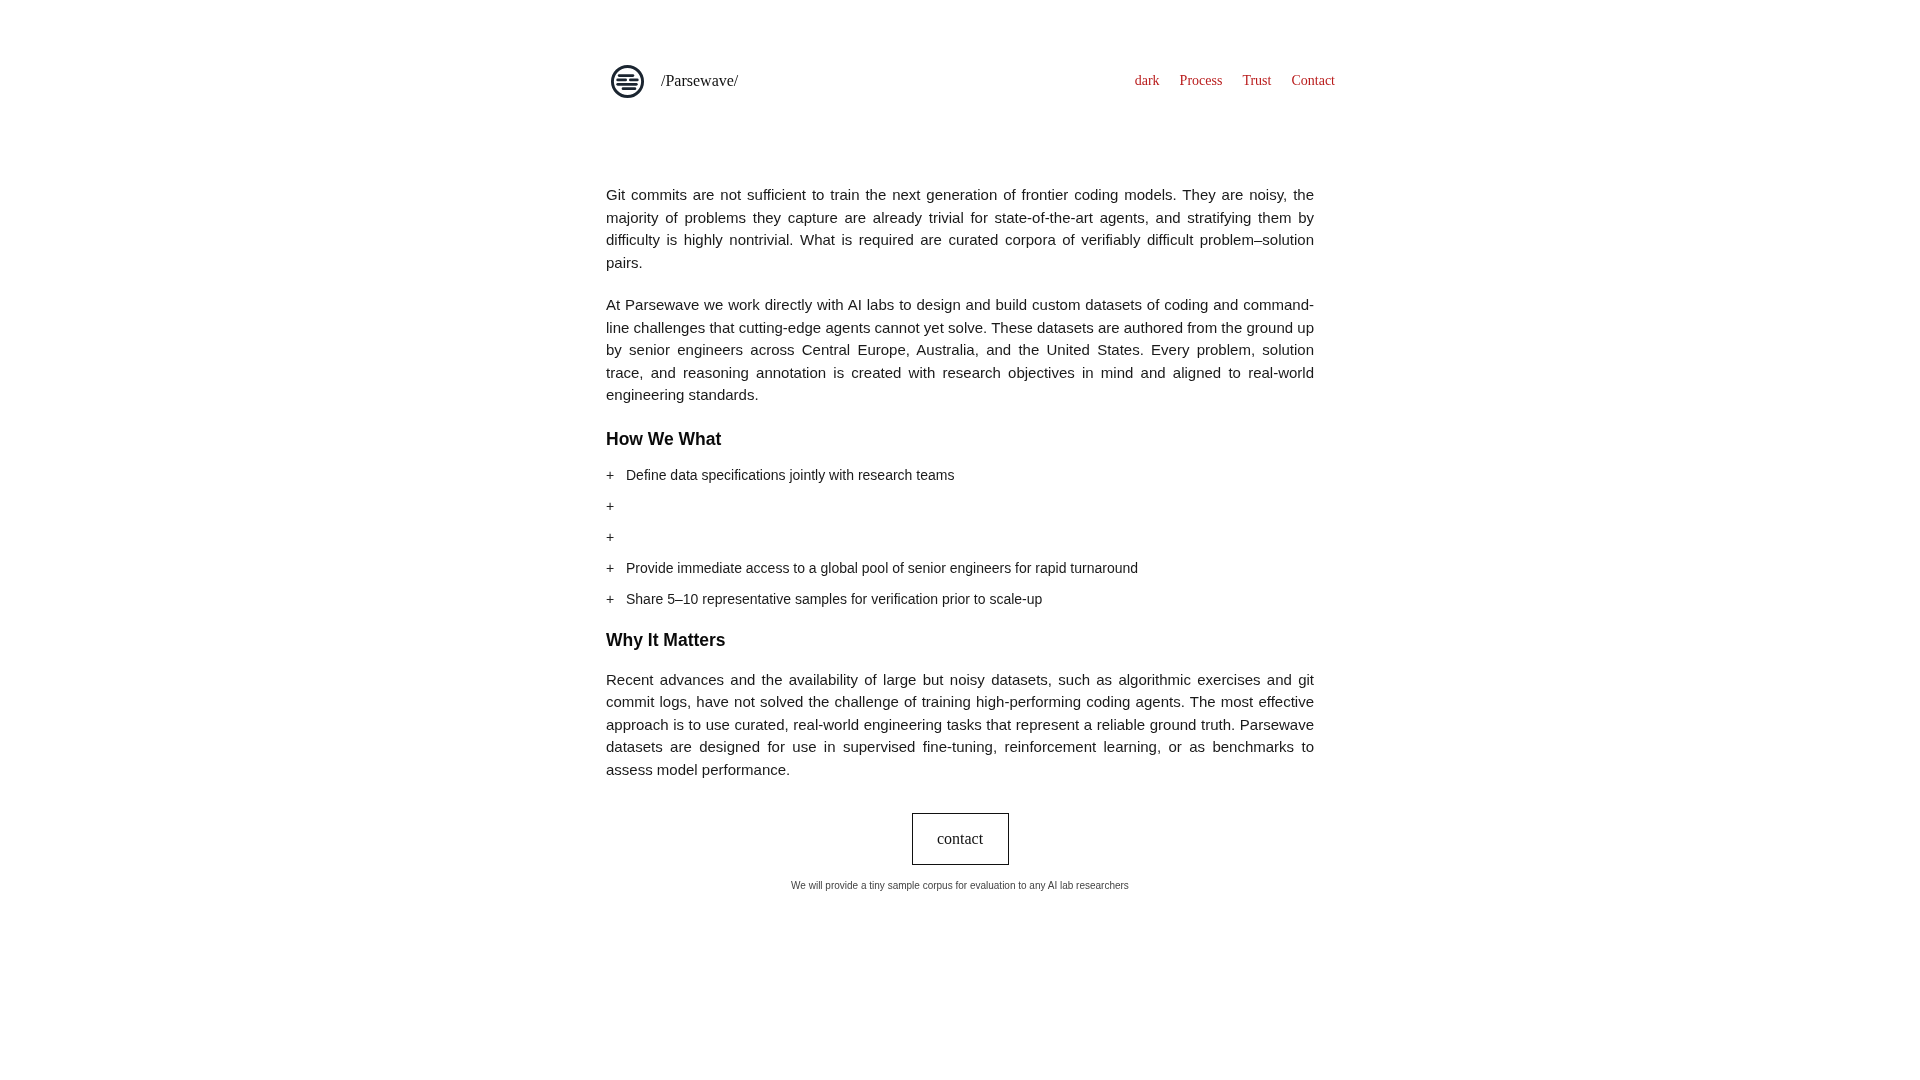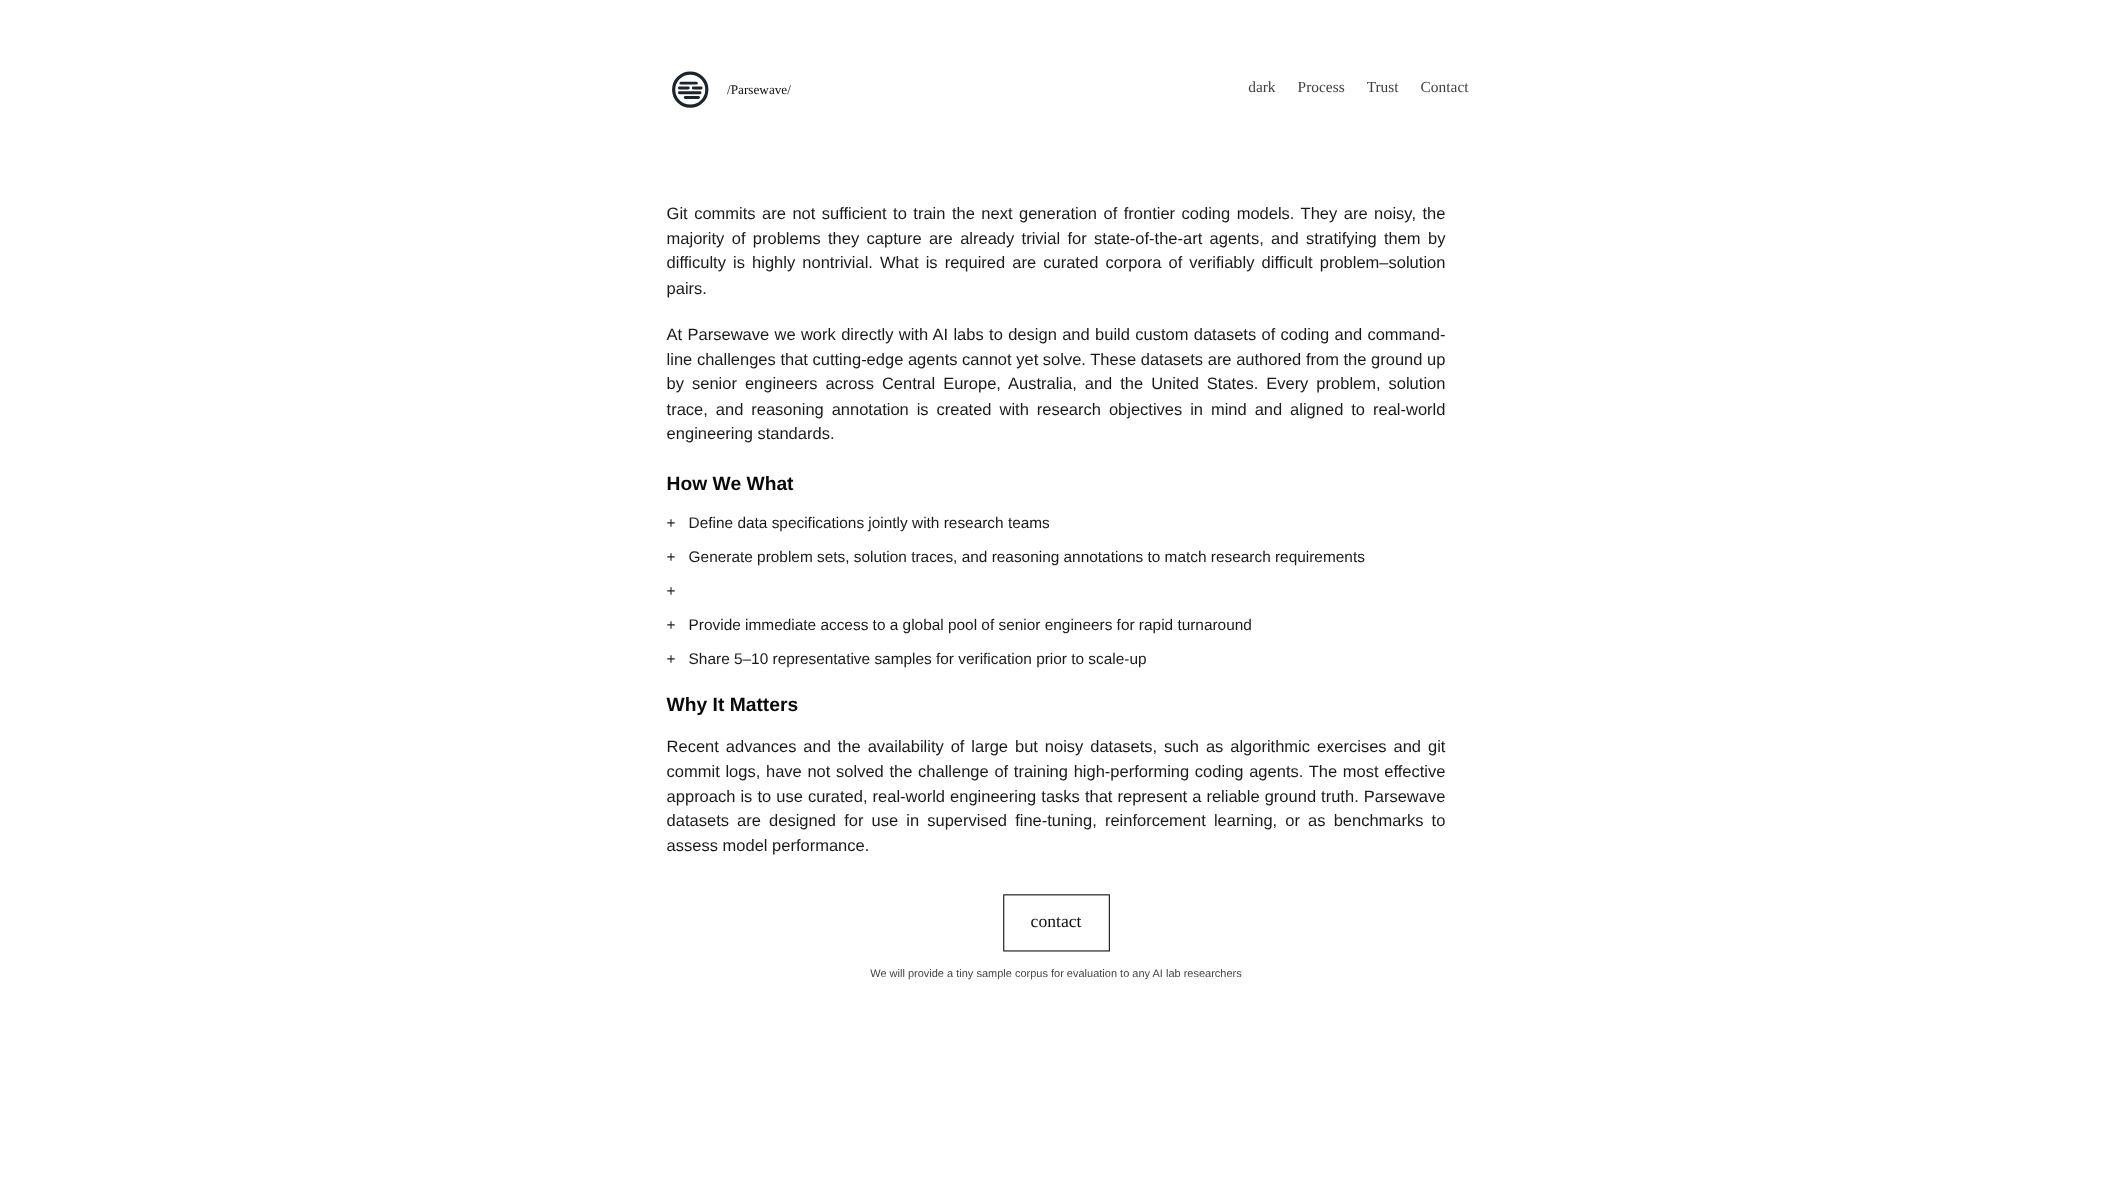--- a/index.html
+++ b/index.html
@@ -33,33 +33,33 @@
       color: #111;
     }
     .logo {
       width: 35px;
       height: 35px;
       display: block;
       margin-left: 4px;
     }
     .brand-name {
       font-family: "Liberation Serif", serif;
-      font-size: 12px;
+      font-size: 16px;
       margin-left: 16px;
       color: #111;
     }
     .nav {
       display: flex;
       align-items: center;
       gap: 0;
     }
     .nav a {
       font-family: "Liberation Serif", serif;
       font-size: 14px;
-      color: #404040;
+      color: #b91c1c;
       text-decoration: none;
       margin-left: 20px;
       cursor: pointer;
       text-align: center;
     }
     .nav a:first-child { margin-left: 0; }
 
     
     .main {
       position: absolute;
@@ -172,21 +172,20 @@
     <p class="para p2">At Parsewave we work directly with AI labs to design and build custom datasets of coding and command-line challenges that cutting-edge agents cannot yet solve. These datasets are authored from the ground up by senior engineers across Central Europe, Australia, and the United States. Every problem, solution trace, and reasoning annotation is created with research objectives in mind and aligned to real-world engineering standards.</p>
 
     <h2 class="section-title st1">How We What</h2>
     <ul class="list">
       <li>
         <span class="plus">+</span>
         <span>Define data specifications jointly with research teams</span>
       </li>
       <li>
         <span class="plus">+</span>
-        <span>Generate problem sets, solution traces, and reasoning annotations to match research requirements</span>
       </li>
       <li>
         <span class="plus">+</span>
       </li>
       <li>
         <span class="plus">+</span>
         <span>Provide immediate access to a global pool of senior engineers for rapid turnaround</span>
       </li>
       <li>
         <span class="plus">+</span>

